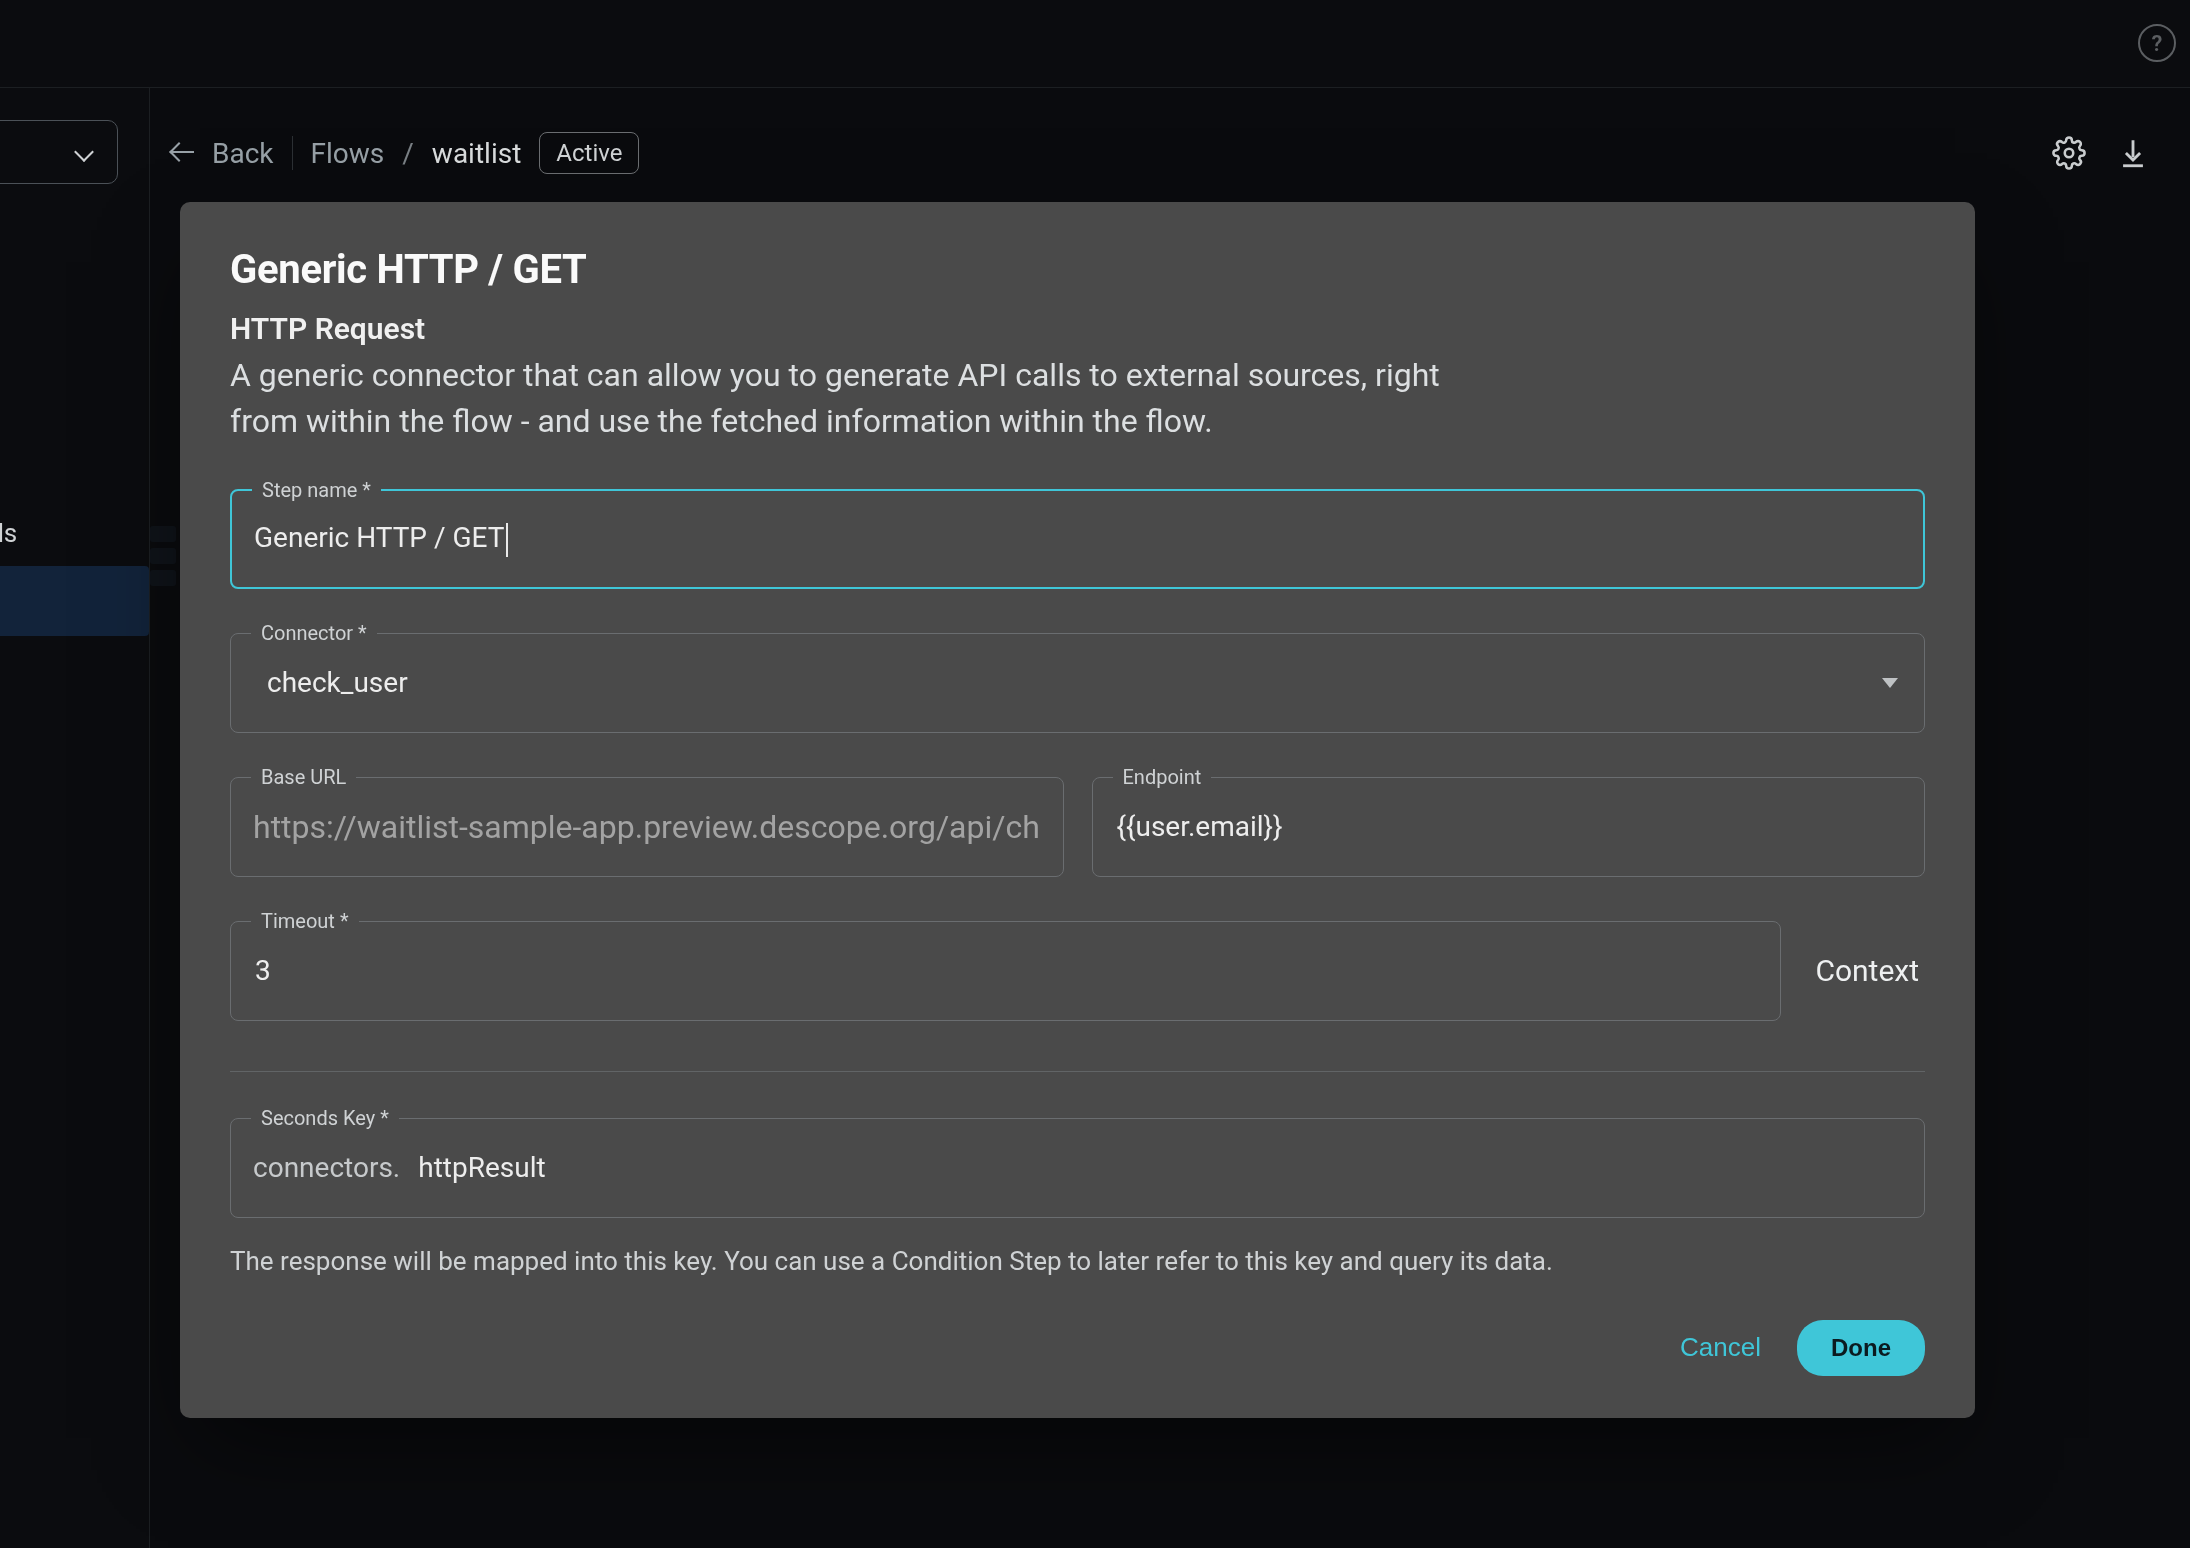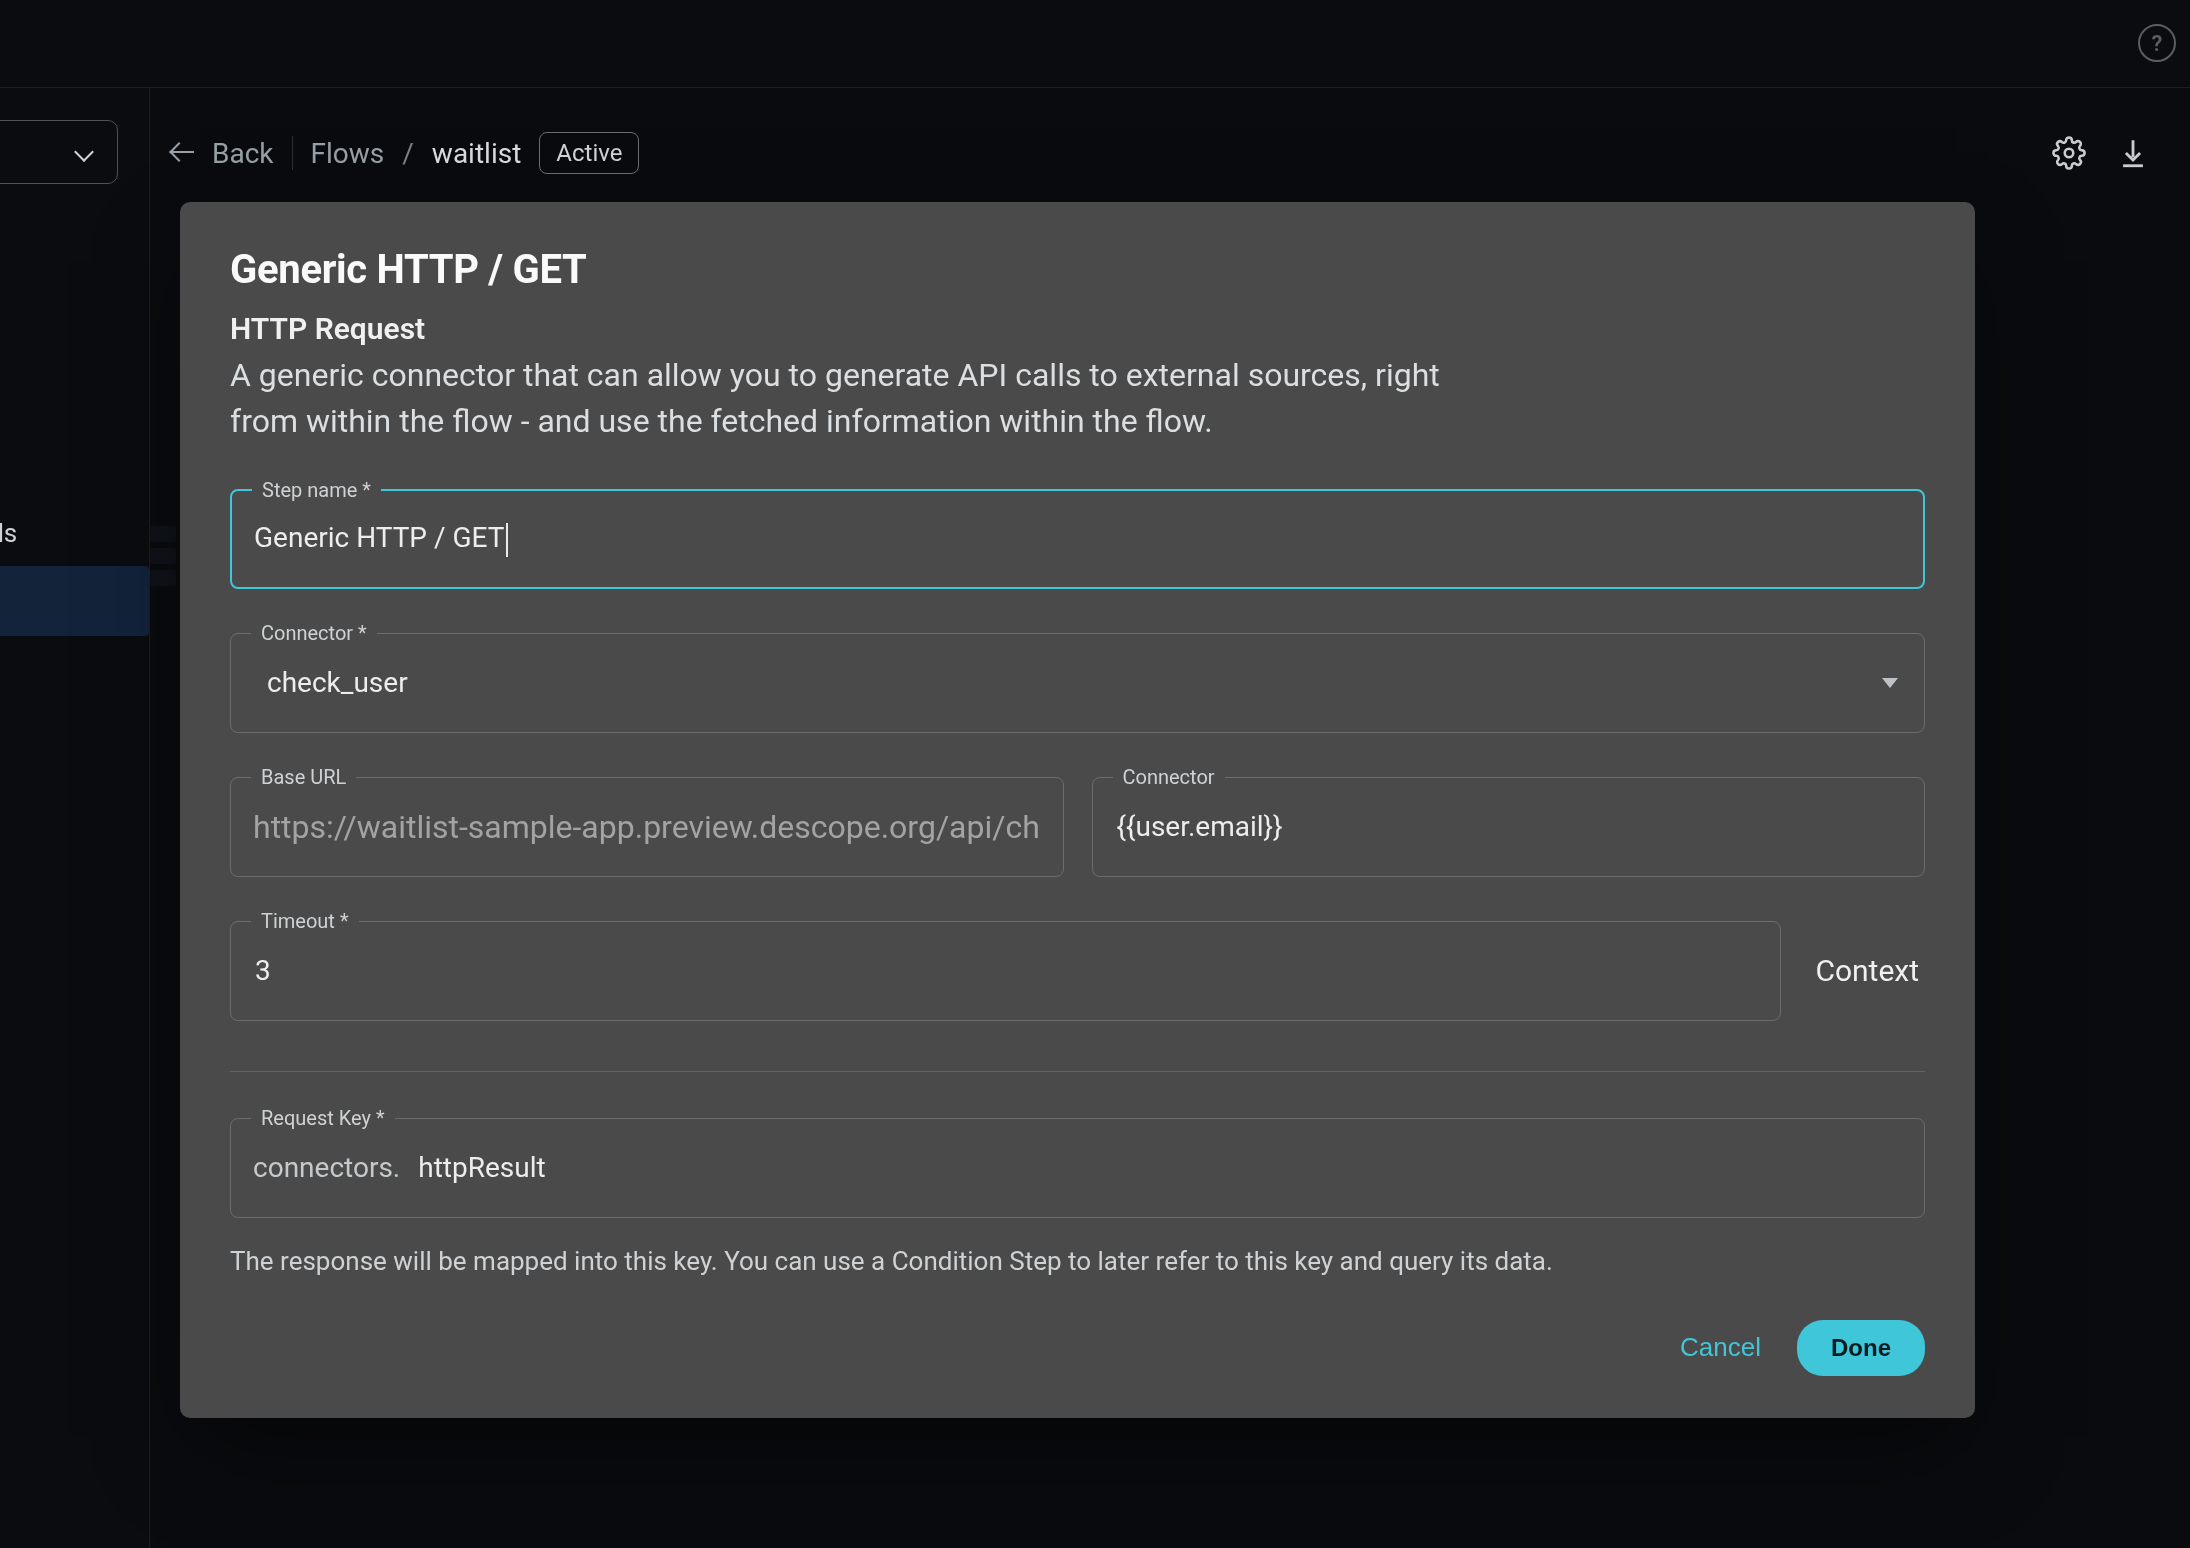--- a/index.html
+++ b/index.html
@@ -232,37 +232,37 @@
       <span class="value">check_user</span>
       <span class="dd-caret"></span>
     </div>
 
     <div class="row">
       <div class="field">
         <span class="float-label">Base URL</span>
         <span class="phltext">https://waitlist-sample-app.preview.descope.org/api/ch</span>
       </div>
       <div class="field">
-        <span class="float-label">Connector</span>
+        <span class="float-label">Endpoint</span>
         <input type="text" value="{{user.email}}" style="">
       </div>
     </div>
 
     <div class="row timeout">
       <div class="field">
         <span class="float-label">Timeout *</span>
         <input type="text" value="3" style="">
       </div>
       <span class="unit">Context</span>
     </div>
 
     <div class="divider"></div>
 
     <div class="field ctxfield">
-      <span class="float-label">Request Key *</span>
+      <span class="float-label">Seconds Key *</span>
       <span class="prefix">connectors.</span>
       <input type="text" value="httpResult" style="">
     </div>
 
     <div class="helper">The response will be mapped into this key. You can use a Condition Step to later refer to this key and query its data.</div>
 
   </div>
 
   <div class="actions">
     <button class="btn-text">Cancel</button>

